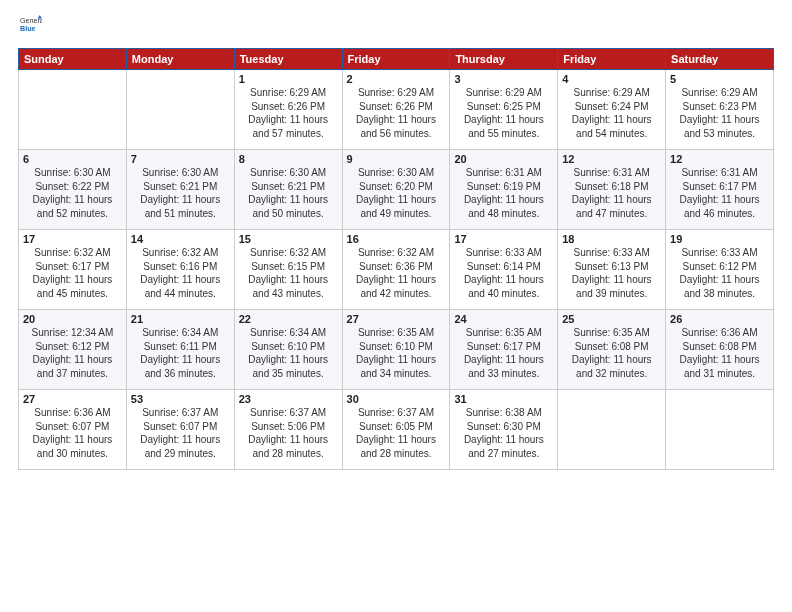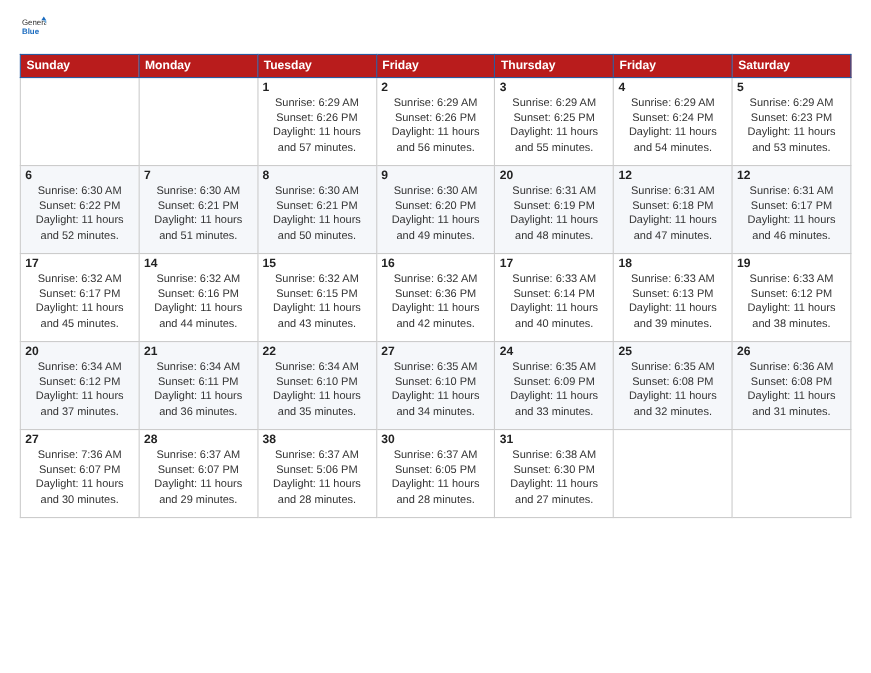--- a/index.html
+++ b/index.html
@@ -239,21 +239,21 @@
           <td>
             <span class="day-number">19</span>
             <div class="day-info">Sunrise: 6:33 AM
 Sunset: 6:12 PM
 Daylight: 11 hours and 38 minutes.</div>
           </td>
         </tr>
         <tr>
           <td>
             <span class="day-number">20</span>
-            <div class="day-info">Sunrise: 6:34 AM
+            <div class="day-info">Sunrise: 12:34 AM
 Sunset: 6:12 PM
 Daylight: 11 hours and 37 minutes.</div>
           </td>
           <td>
             <span class="day-number">21</span>
             <div class="day-info">Sunrise: 6:34 AM
 Sunset: 6:11 PM
 Daylight: 11 hours and 36 minutes.</div>
           </td>
           <td>
@@ -264,51 +264,51 @@
           </td>
           <td>
             <span class="day-number">27</span>
             <div class="day-info">Sunrise: 6:35 AM
 Sunset: 6:10 PM
 Daylight: 11 hours and 34 minutes.</div>
           </td>
           <td>
             <span class="day-number">24</span>
             <div class="day-info">Sunrise: 6:35 AM
-Sunset: 6:09 PM
+Sunset: 6:17 PM
 Daylight: 11 hours and 33 minutes.</div>
           </td>
           <td>
             <span class="day-number">25</span>
             <div class="day-info">Sunrise: 6:35 AM
 Sunset: 6:08 PM
 Daylight: 11 hours and 32 minutes.</div>
           </td>
           <td>
             <span class="day-number">26</span>
             <div class="day-info">Sunrise: 6:36 AM
 Sunset: 6:08 PM
 Daylight: 11 hours and 31 minutes.</div>
           </td>
         </tr>
         <tr>
           <td>
             <span class="day-number">27</span>
-            <div class="day-info">Sunrise: 7:36 AM
+            <div class="day-info">Sunrise: 6:36 AM
 Sunset: 6:07 PM
 Daylight: 11 hours and 30 minutes.</div>
           </td>
           <td>
-            <span class="day-number">28</span>
+            <span class="day-number">53</span>
             <div class="day-info">Sunrise: 6:37 AM
 Sunset: 6:07 PM
 Daylight: 11 hours and 29 minutes.</div>
           </td>
           <td>
-            <span class="day-number">38</span>
+            <span class="day-number">23</span>
             <div class="day-info">Sunrise: 6:37 AM
 Sunset: 5:06 PM
 Daylight: 11 hours and 28 minutes.</div>
           </td>
           <td>
             <span class="day-number">30</span>
             <div class="day-info">Sunrise: 6:37 AM
 Sunset: 6:05 PM
 Daylight: 11 hours and 28 minutes.</div>
           </td>

